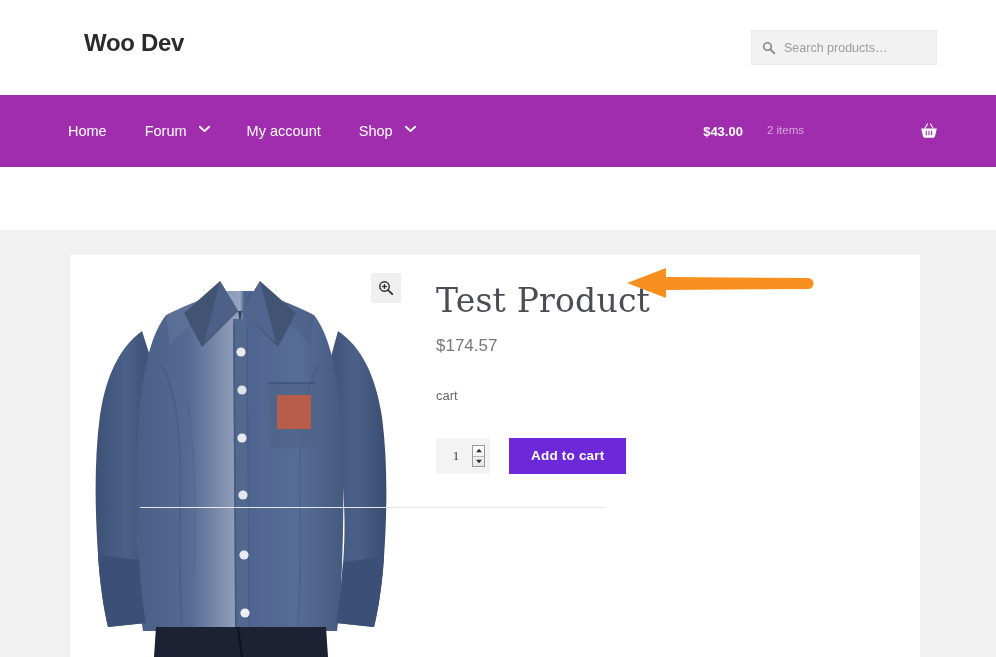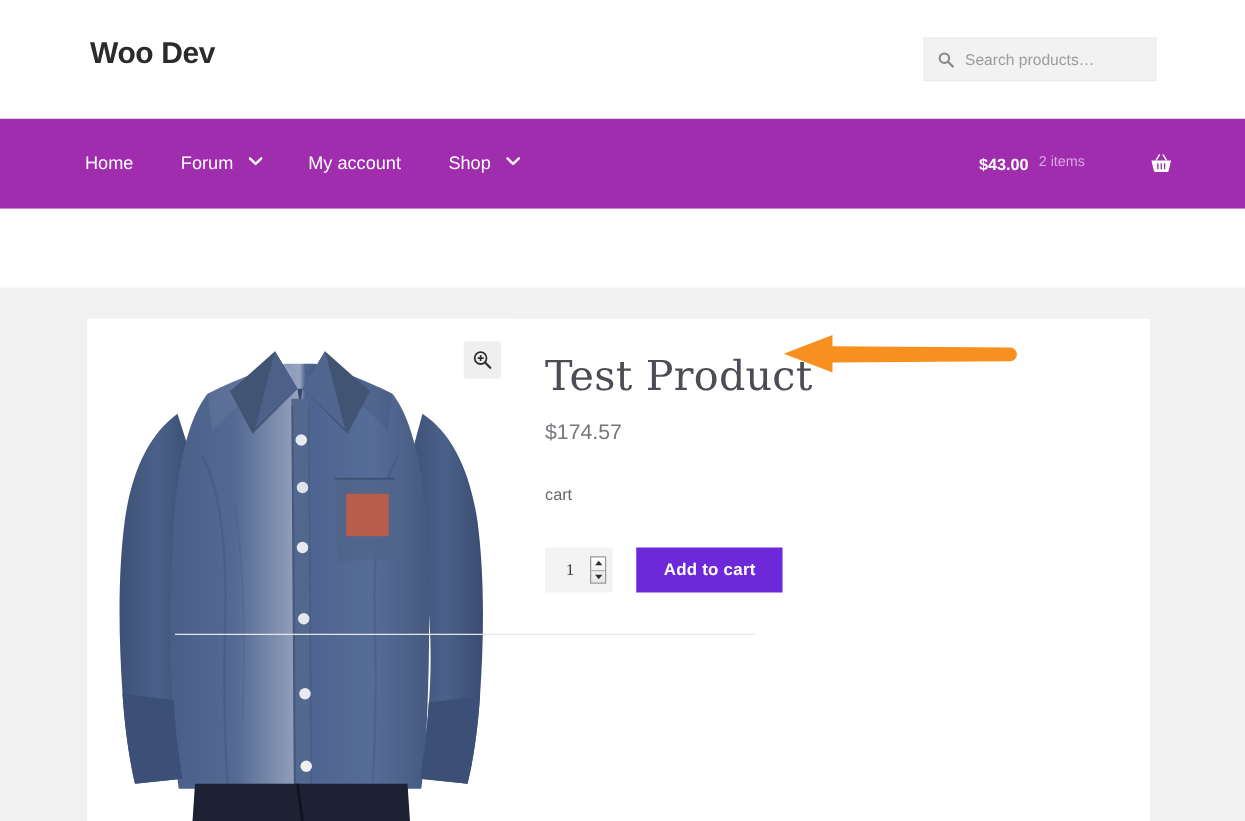--- a/index.html
+++ b/index.html
@@ -10,21 +10,21 @@
     overflow: hidden;
     background: #ffffff;
     font-family: "Liberation Sans", sans-serif;
     -webkit-font-smoothing: antialiased;
   }
 
   .page { position: relative; width: 996px; height: 657px; background:#ffffff; }
 
   
   .site-header {
-    position: absolute; left:4px; top:0; width:884px; height:95px;
+    position: absolute; left:16px; top:0; width:884px; height:95px;
     background:#ffffff;
   }
   .site-title {
     position:absolute; left:68px; top:31px;
     font-size:24px; font-weight:bold; color:#2b2b2b;
     letter-spacing:-0.3px; line-height:1;
   }
   .site-tagline {
     position:absolute; left:68px; top:63px;
     font-size:12.5px; color:#43454b; line-height:1;
@@ -58,28 +58,28 @@
   }
   .nav-item .label { line-height:1; }
   .chev {
     display:inline-block; margin-left:12px; width:10px; height:10px;
     position:relative; top:-1px;
   }
   .chev svg { display:block; }
 
   .cart-block {
     position:absolute; right:58px; top:0; height:72px;
-    display:flex; align-items:center; gap:0;
+    display:flex; align-items:center; gap:16px;
   }
   .cart-amount {
     color:#ffffff; font-size:13px; font-weight:bold; line-height:1;
     margin-right:8px;
   }
   .cart-count {
-    color:#d8a8e0; font-size:11.5px; line-height:1; margin-right:52px;
+    color:#d8a8e0; font-size:11.5px; line-height:1; margin-right:100px;
   }
   .cart-icon { width:18px; height:18px; display:block; }
 
   
   .breadcrumb-band {
     position:absolute; left:0; top:167px; width:996px; height:63px;
     background:#ffffff;
   }
   .breadcrumb {
     position:absolute; left:68px; top:188px;

